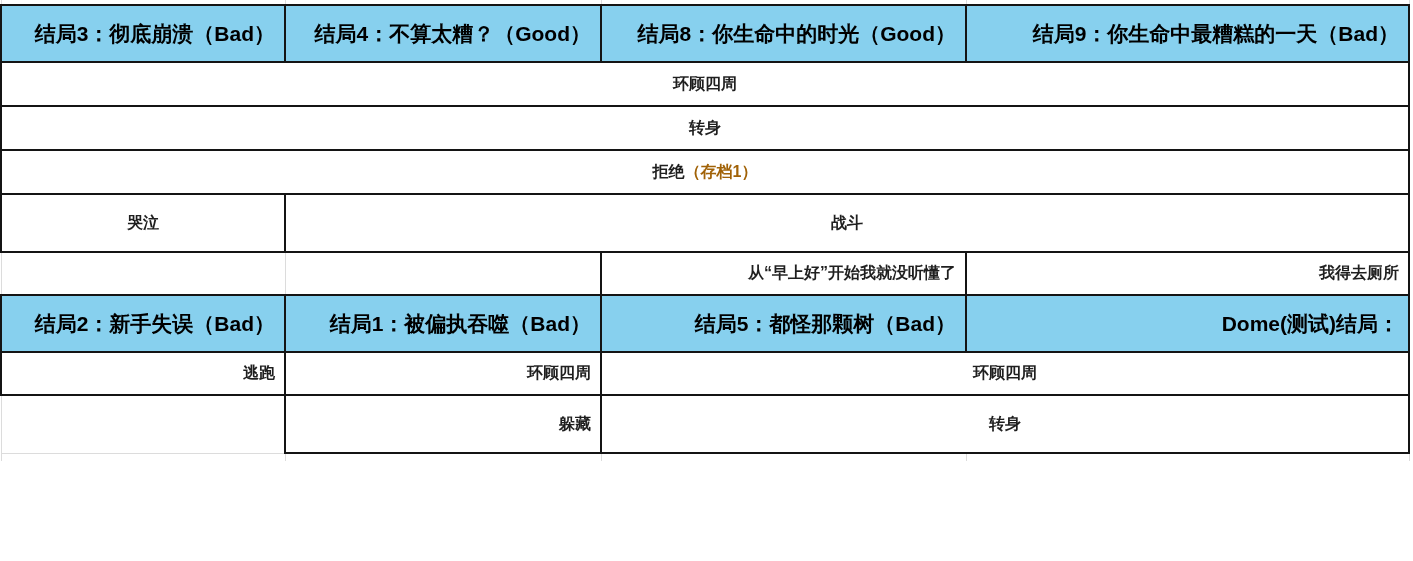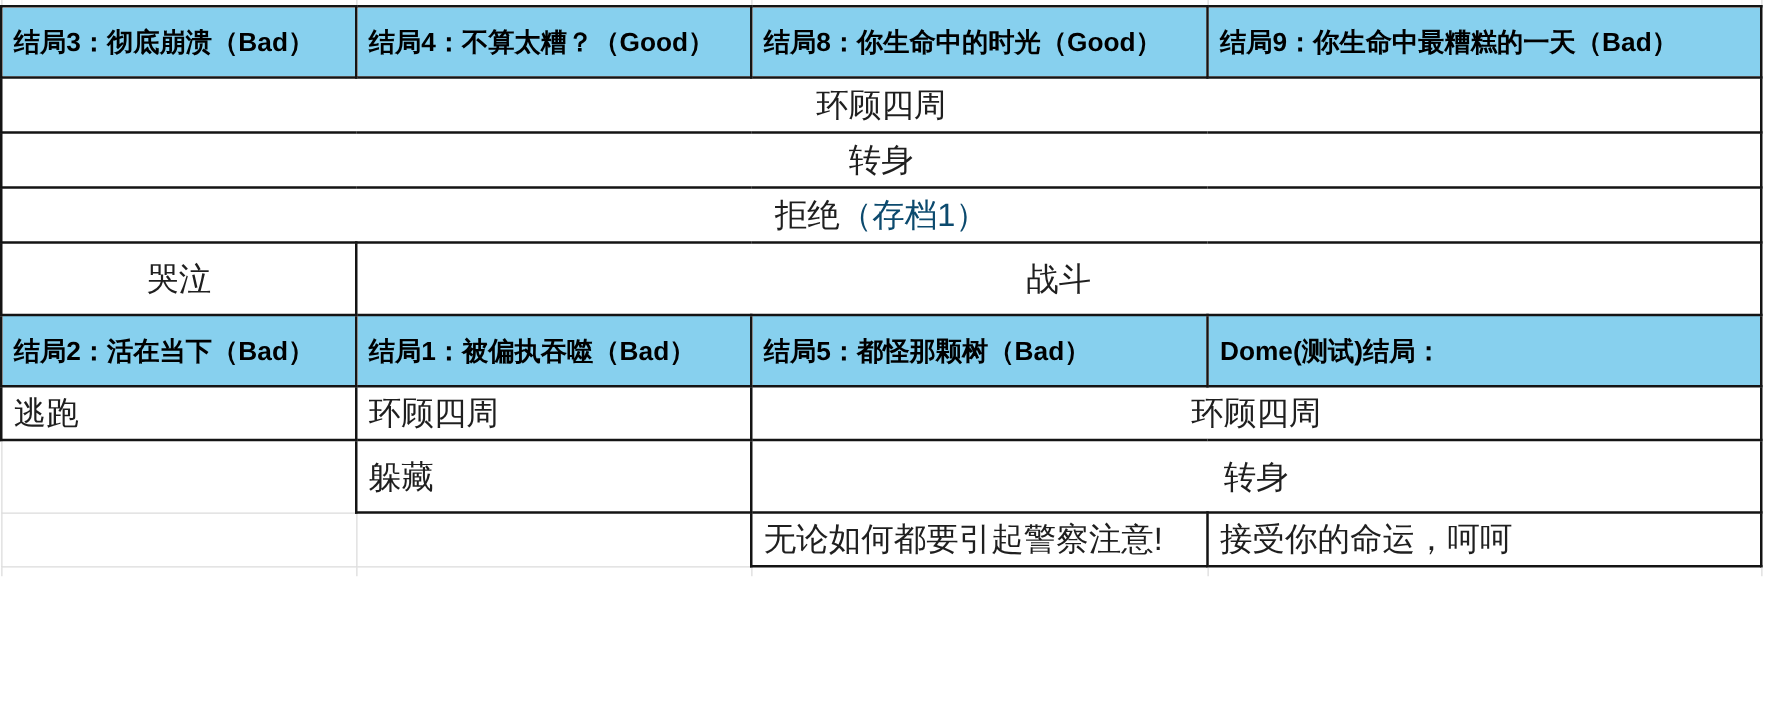--- a/index.html
+++ b/index.html
@@ -10,42 +10,43 @@
     font-family:"Liberation Sans","DejaVu Sans",sans-serif;
     overflow:hidden;
   }
   table.sheet{
     border-collapse:collapse;
     table-layout:fixed;
     width:1413px;
   }
   td{
     padding:0 9px;
-    font-size:26px;
+    font-size:16px;
     color:#1f1f1f;
     overflow:hidden;
     white-space:nowrap;
     vertical-align:middle;
+    font-weight:bold;
   }
   
   td.b{ border:2px solid #141414; }
   
   td.nb{ border:1px solid #dcdcdc; }
   td.strip{ border-top:none; }
   td.last{ border-bottom:none; }
   td.gut{ border:none; }
   tr.hdr td.b{
     background:#87d0ee;
     font-weight:bold;
     font-size:21px;
     color:#000000;
   }
   .center{ text-align:center; }
-  .left{ text-align:left;margin-top:20px; }
-  .red{ color:#0c4a6e;text-align:center; }
+  .left{ text-align:right;margin-top:20px; }
+  .red{ color:#a16207;text-align:center; }
 </style>
 </head>
 <body>
 
 <table class="sheet">
   <colgroup>
     <col style="width:284px">
       <col style="width:316px">
       <col style="width:365px">
       <col style="width:443px">
@@ -83,23 +84,30 @@
     </td>
     <td class="gut"></td>
   </tr>
 
   <tr style="height:58px">
     <td class="b center">哭泣</td>
     <td class="b center" colspan="3">战斗</td>
     <td class="gut"></td>
   </tr>
 
+  <tr style="height:43px">
+    <td class="nb"></td>
+    <td class="nb"></td>
+    <td class="b left">从“早上好”开始我就没听懂了</td>
+    <td class="b left">我得去厕所</td>
+    <td class="gut"></td>
+  </tr>
 
   <tr class="hdr" style="height:57px">
-    <td class="b left">结局2：活在当下（Bad）</td>
+    <td class="b left">结局2：新手失误（Bad）</td>
     <td class="b left">结局1：被偏执吞噬（Bad）</td>
     <td class="b left">结局5：都怪那颗树（Bad）</td>
     <td class="b left">Dome(测试)结局：</td>
     <td class="gut"></td>
   </tr>
 
   <tr style="height:43px">
     <td class="b left">逃跑</td>
     <td class="b left">环顾四周</td>
     <td class="b center" colspan="2">环顾四周</td>
@@ -107,27 +115,20 @@
   </tr>
 
   <tr style="height:58px">
     <td class="nb"></td>
     <td class="b left">躲藏</td>
     <td class="b center" colspan="2">转身</td>
     <td class="gut"></td>
   </tr>
 
 
-  <tr style="height:43px">
-    <td class="nb"></td>
-    <td class="nb"></td>
-    <td class="b left">无论如何都要引起警察注意!</td>
-    <td class="b left">接受你的命运，呵呵</td>
-    <td class="gut"></td>
-  </tr>
 
 
   <tr style="height:8px">
     <td class="nb last"></td>
     <td class="nb last"></td>
     <td class="nb last"></td>
     <td class="nb last"></td>
     <td class="gut"></td>
   </tr>
 </tbody>

